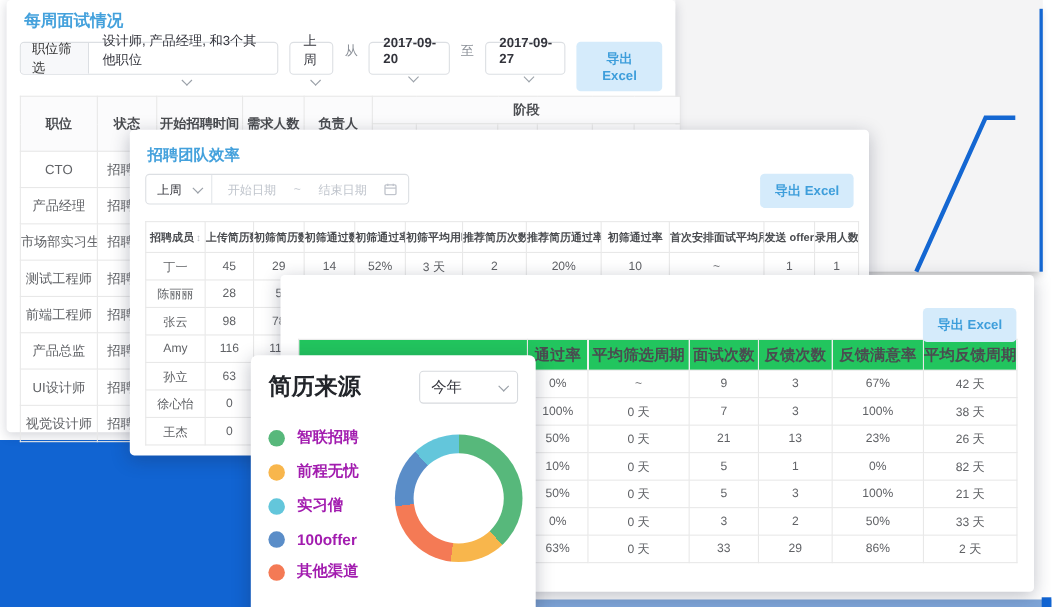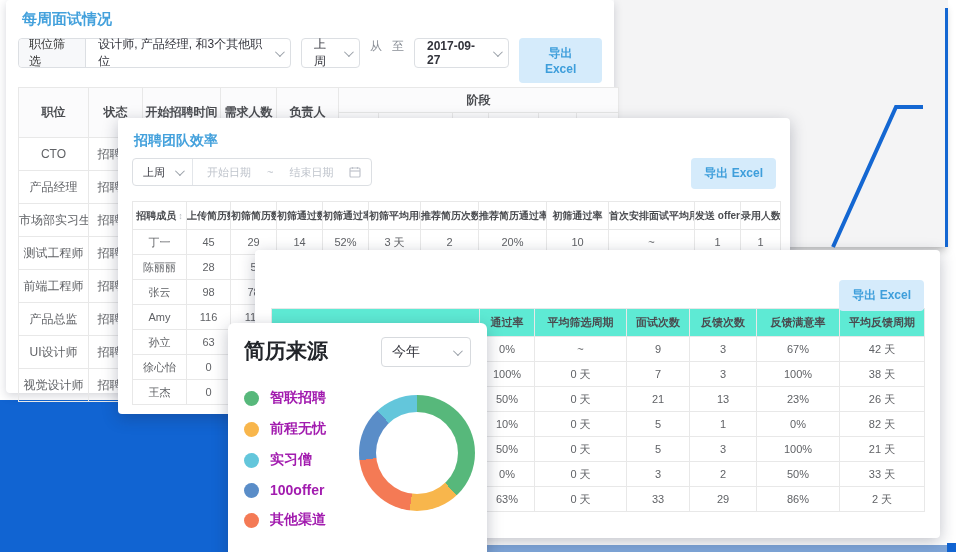--- a/index.html
+++ b/index.html
@@ -34,21 +34,21 @@
   .p1 .panel-title { font-size:15px; margin:2px 0 9px 4px; }
   .p2 .panel-title { font-size:14px; margin:2px 0 8px 2px; }
   .p3 .panel-title { font-size:13px; margin:4px 0 0 2px; }
 
   
   .filter-row { display:flex; align-items:flex-start; gap:10px; }
   .ctl { display:flex; align-items:center; border:1px solid #dcdfe3; border-radius:4px;
     background:#fff; height:30px; font-size:12px; color:#33343c; }
   .ctl .seg-label { background:#f7f8fa; border-right:1px solid #dcdfe3; padding:0 10px;
     height:100%; display:flex; align-items:center; color:#333; border-radius:4px 0 0 4px; }
-  .ctl .seg-val { padding:0 8px 0 12px; display:flex; align-items:center; gap:8px; }
+  .ctl .seg-val { padding:0 8px 0 12px; display:flex; align-items:center; gap:8px;flex-direction:column; }
   .chev { width:7px; height:7px; border-right:1.5px solid #9aa0a8; border-bottom:1.5px solid #9aa0a8;
     transform:rotate(45deg) translateY(-2px); display:inline-block; flex:0 0 auto; }
   .conj { color:#8a8f97; font-size:12px; }
   .btn-export { margin-left:auto; background:#d5ebfb; color:#3e9edb; font-weight:bold;
     font-size:12px; border:none; border-radius:4px; padding:7px 13px; cursor:pointer; }
   .p2 .filter-row { margin-bottom:12px; }
   .range-group { display:flex; align-items:center; border:1px solid #dcdfe3; border-radius:4px;
     height:28px; font-size:11px; color:#33343c; }
   .range-group .rg-week { display:flex; align-items:center; gap:10px; padding:0 10px;
     border-right:1px solid #e3e6ea; height:100%; }
@@ -58,21 +58,21 @@
   
   table { border-collapse:collapse; table-layout:fixed; width:100%; }
   th,td { border:1px solid #e8e8e8; text-align:center; color:#606266;
     overflow:hidden; white-space:nowrap; }
   thead th { color:#4a4c50; font-weight:bold; background:#fbfbfc; }
   .t1 { margin-top:4px; }
   .t1 th { font-size:12px; height:25px; }
   .t1 td { font-size:12px; height:33px; }
   .t2 th { font-size:10px; height:28px; background:#fff; }
   .t2 td { font-size:11px; height:25px; }
-  .t3 th { font-size:11px; height:28px; background:#5eead4; }
+  .t3 th { font-size:14px; height:28px; background:#22c55e; }
   .t3 td { font-size:11px; height:25px; }
   .sort-ic { color:#b8bcc2; font-size:9px; margin-left:2px; }
 
   
   .p3 .btn-export { position:absolute; right:16px; top:30px; margin:0; }
   .t3-wrap { margin-top:46px; }
 
   
   .p4-head { display:flex; align-items:flex-start; justify-content:space-between; }
   .p4-title { font-size:21px; font-weight:bold; color:#22252a; }
@@ -113,20 +113,26 @@
           <i class="chev"></i>
         </span>
       </div>
       <div class="ctl">
         <span class="seg-val">
           <span>上周</span>
           <i class="chev"></i>
         </span>
       </div>
       <span class="conj">从</span>
+      <div class="ctl">
+        <span class="seg-val" style="font-weight:bold;">
+          <span>2017-09-20</span>
+          <i class="chev"></i>
+        </span>
+      </div>
       <span class="conj">至</span>
       <div class="ctl">
         <span class="seg-val" style="font-weight:bold;">
           <span>2017-09-27</span>
           <i class="chev"></i>
         </span>
       </div>
       <button class="btn-export">导出 Excel</button>
     </div>
 

